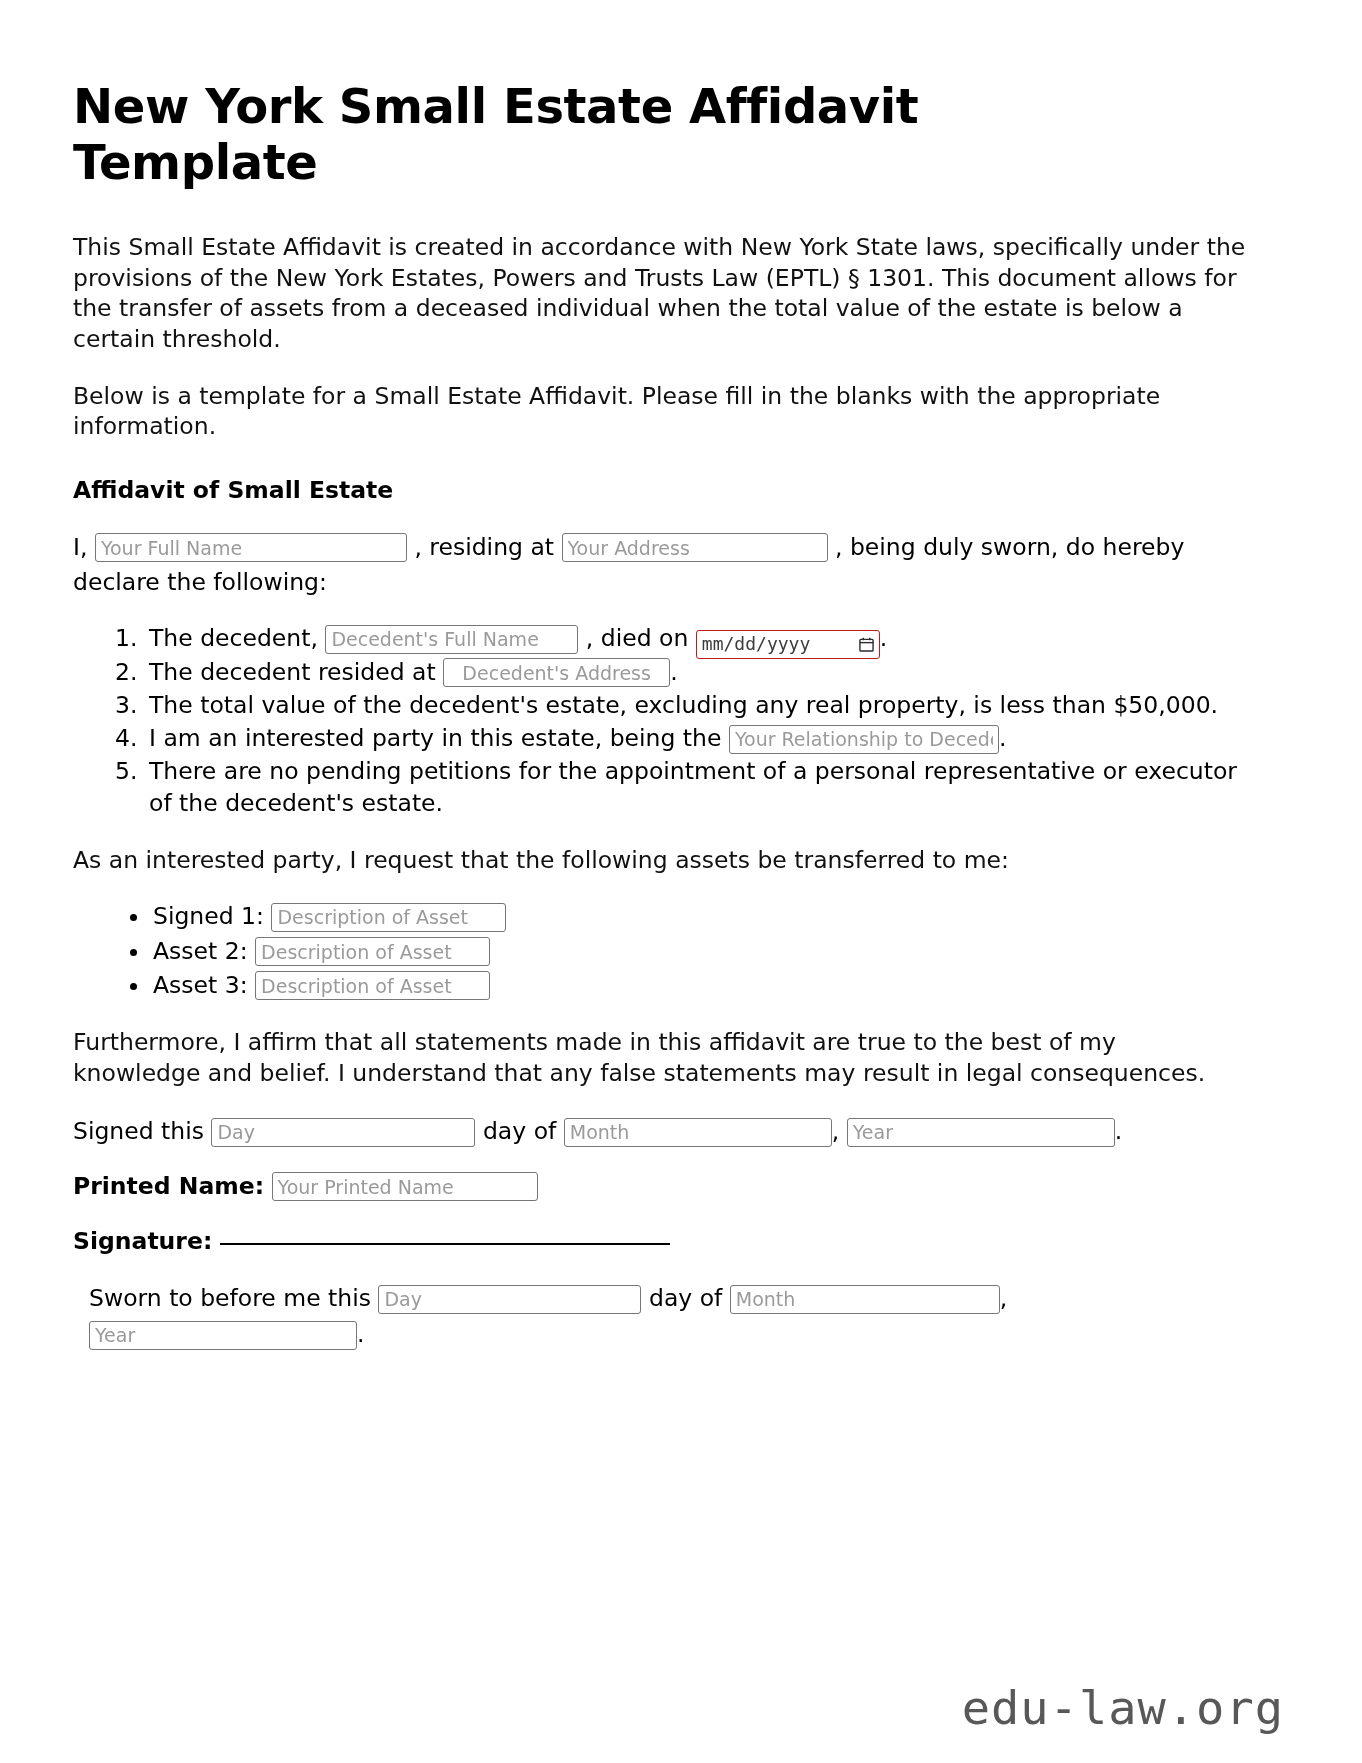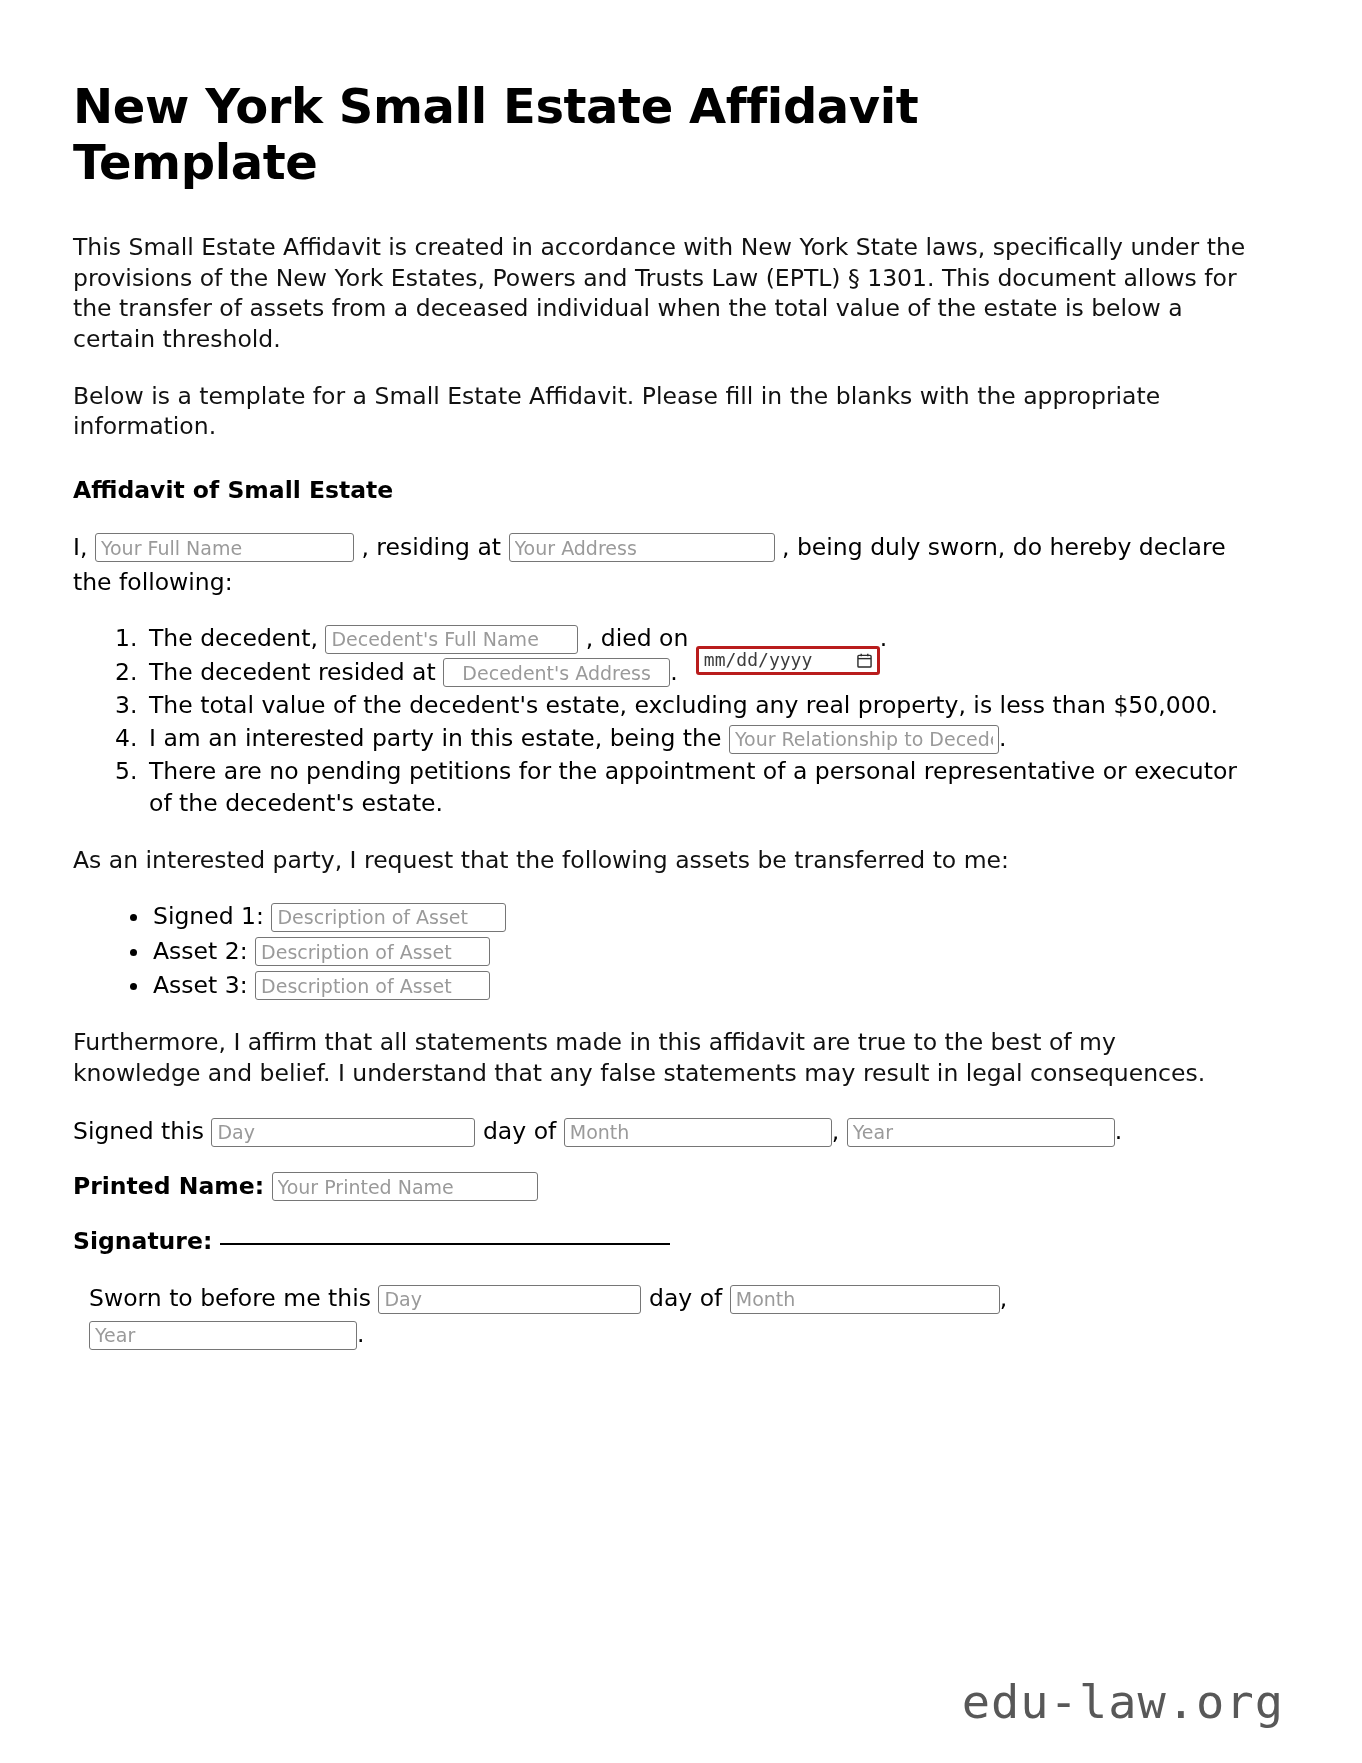--- a/index.html
+++ b/index.html
@@ -83,21 +83,21 @@
     padding: 2px 5px;
     box-sizing: border-box;
     vertical-align: baseline;
     height: 29px;
     line-height: 23px;
   }
   input.txt::placeholder {
     color: #9a9a9a;
     opacity: 1;
   }
-  input.w-name      { width: 259px; }
+  input.w-name      { width: 312px; }
   input.w-address   { width: 266px; }
   input.w-dec-name  { width: 253px; }
   input.w-dec-addr  { width: 227px; text-align: center; }
   input.w-relation  { width: 270px; }
   input.w-asset     { width: 235px; }
   input.w-day       { width: 264px; }
   input.w-month     { width: 268px; }
   input.w-year      { width: 268px; }
   input.w-printed   { width: 266px; }
   input.w-sworn-day { width: 263px; }
@@ -105,27 +105,27 @@
   input.w-sworn-yr  { width: 268px; }
 
   
   .date-field {
     display: inline-flex;
     align-items: center;
     justify-content: space-between;
     width: 184px;
     height: 29px;
     box-sizing: border-box;
-    border: 3px solid #b91c1c;
+    border: 1px solid #b91c1c;
     border-radius: 3px;
     background: #fff;
     padding: 0 5px 0 5px;
     vertical-align: baseline;
     position: relative;
-    top: 20px;
+    top: 4px;
   }
   .date-text {
     font-family: "DejaVu Sans Mono", monospace;
     font-size: 18px;
     color: #3c3c3c;
     letter-spacing: 0px;
     white-space: nowrap;
   }
   .cal-icon {
     width: 15px;
@@ -154,21 +154,21 @@
   .sworn-block {
     font-size: 23.5px;
     line-height: 1.52;
     margin: 0 0 26px 16px;
   }
   .notary-row { margin-top: 34px; }
 
   .watermark {
     position: absolute;
     right: 78px;
-    bottom: 34px;
+    bottom: 28px;
     font-family: "DejaVu Sans Mono", monospace;
     font-size: 47px;
     letter-spacing: 1px;
     color: #585858;
     white-space: nowrap;
   }
 </style>
 </head>
 <body>
 

